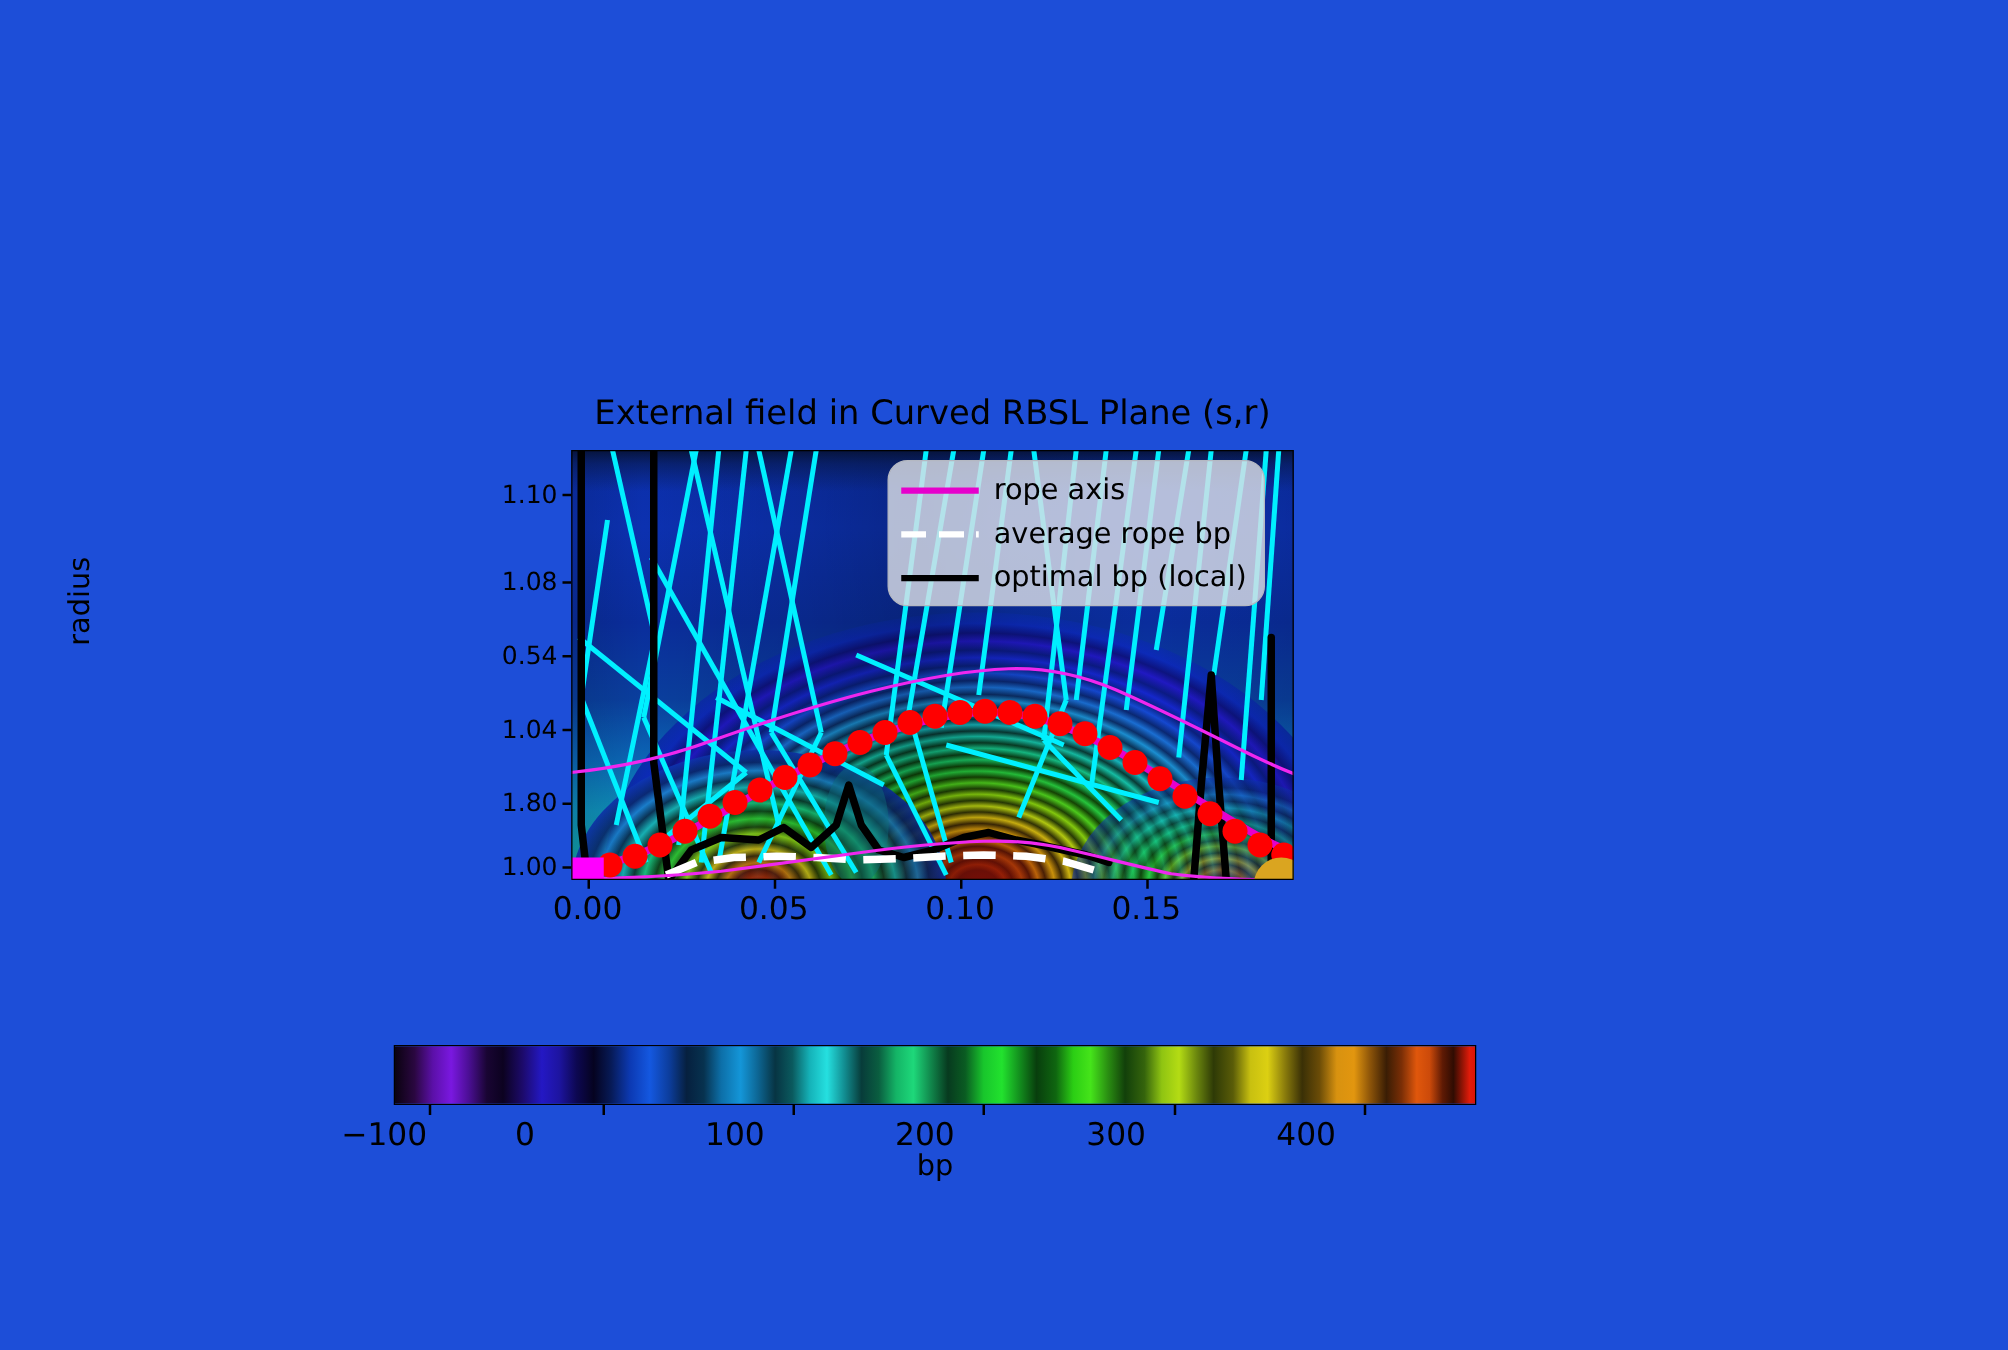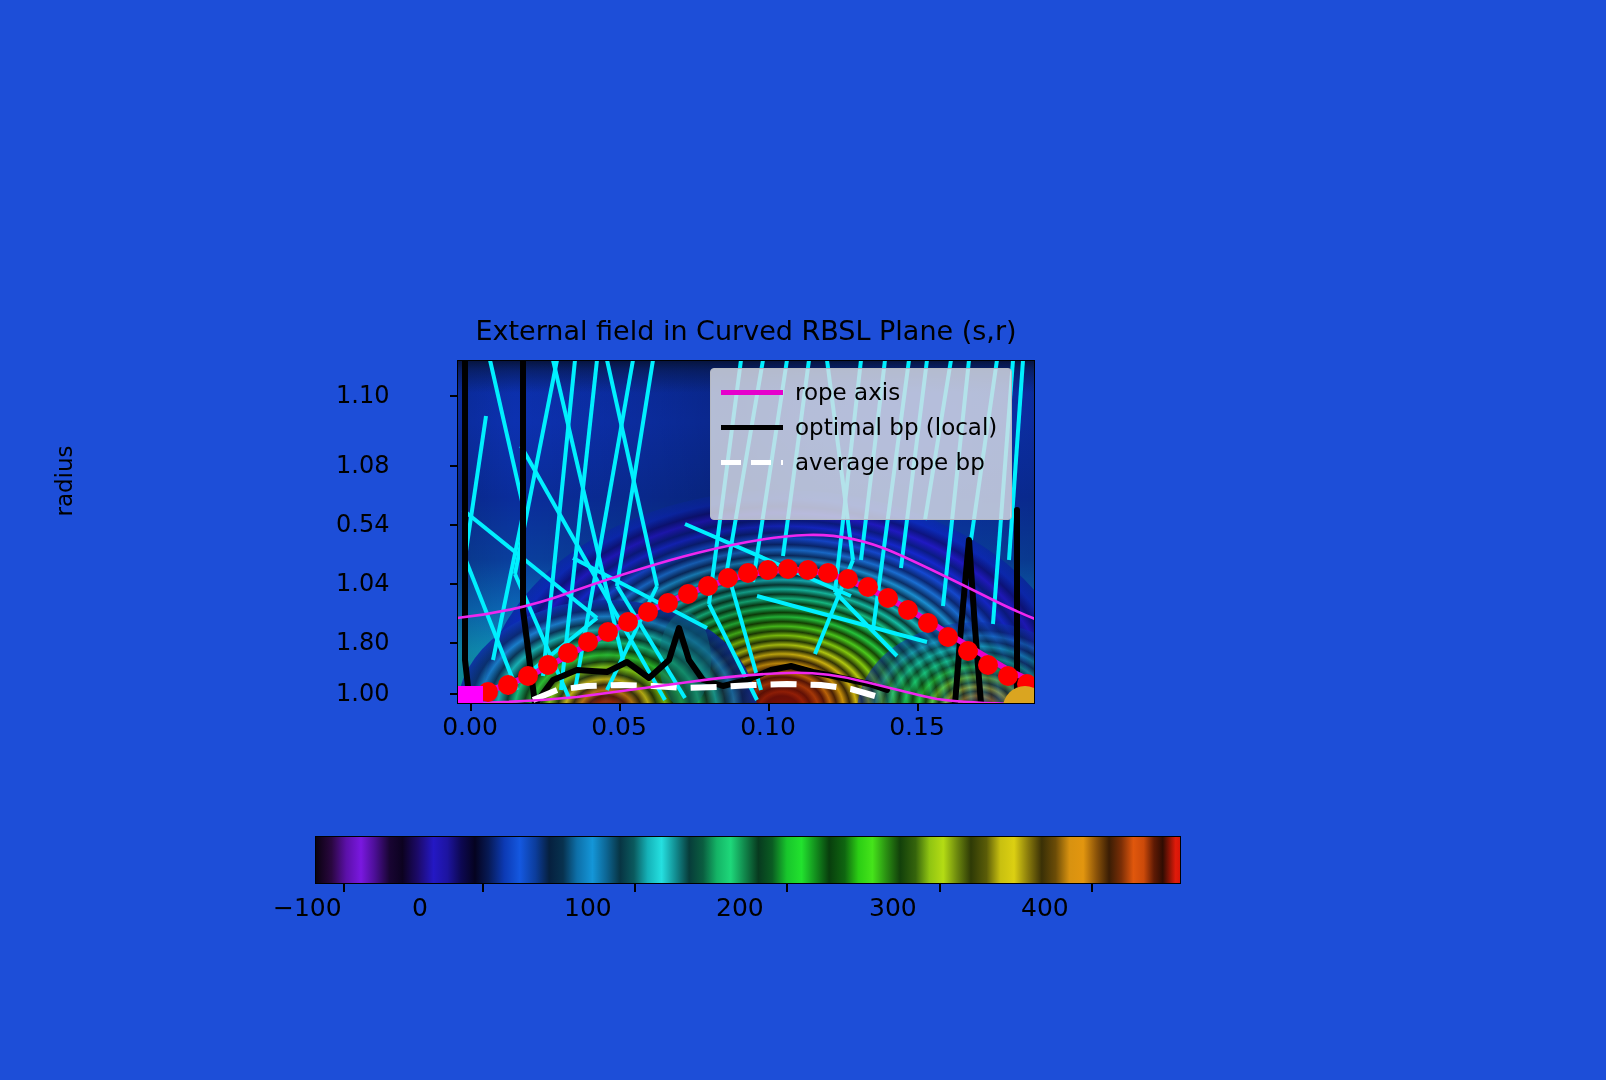--- a/index.html
+++ b/index.html
@@ -76,22 +76,22 @@
     text-align: center;
     font-size: 23px;
     transform: rotate(-90deg);
     transform-origin: center center;
     white-space: nowrap;
   }
   .ytick-label {
     position: absolute;
     right: 1160px;
     width: 110px;
-    text-align: left;
-    font-size: 24px;
+    text-align: right;
+    font-size: 20px;
     line-height: 25px;
   }
   .ytick-mark {
     position: absolute;
     width: 7px;
     height: 1.6px;
     background: #000;
     left: 450px;
   }
 
@@ -121,24 +121,24 @@
     font-size: 23px;
     white-space: nowrap;
   }
 
   
   #legend {
     position: absolute;
     left: 710px;
     top: 368px;
     width: 302px;
-    height: 152px;
+    height: 117px;
     background: rgba(219, 222, 229, 0.82);
     border: 1px solid #b4b8c2;
-    border-radius: 4px;
+    border-radius: 16px;
     box-sizing: border-box;
     padding: 6px 0 0 0;
     z-index: 40;
   }
   .legend-row {
     height: 35px;
     display: flex;
     align-items: center;
     padding-left: 10px;
   }
@@ -473,30 +473,30 @@
   <div id="axes-frame"></div>
 
   <div id="legend">
     <div class="legend-row">
       <span class="legend-swatch sw-rope-axis">
           <i></i>
         </span>
       <span class="legend-label">rope axis</span>
     </div>
     <div class="legend-row">
+      <span class="legend-swatch sw-avg-bp">
+          <i></i>
+        </span>
+      <span class="legend-label">average rope bp</span>
+    </div>
+    <div class="legend-row">
       <span class="legend-swatch sw-optimal">
           <i></i>
         </span>
       <span class="legend-label">optimal bp (local)</span>
-    </div>
-    <div class="legend-row">
-      <span class="legend-swatch sw-avg-bp">
-          <i></i>
-        </span>
-      <span class="legend-label">average rope bp</span>
     </div>
   </div>
 
   <div id="ylabel">radius</div>
 
   <div class="ytick-label" style="top:383px">1.10</div>
   <div class="ytick-label" style="top:453px">1.08</div>
   <div class="ytick-label" style="top:512px">0.54</div>
   <div class="ytick-label" style="top:571px">1.04</div>
   <div class="ytick-label" style="top:630px">1.80</div>
@@ -602,14 +602,15 @@
   <div class="cbtick-mark" style="left:939px"></div>
   <div class="cbtick-mark" style="left:1091px"></div>
 
   <div class="cbtick-label" style="left:343px">−100</div>
   <div class="cbtick-label" style="left:482px">0</div>
   <div class="cbtick-label" style="left:634px">100</div>
   <div class="cbtick-label" style="left:786px">200</div>
   <div class="cbtick-label" style="left:939px">300</div>
   <div class="cbtick-label" style="left:1091px">400</div>
 
+  <div id="cb-label">bp</div>
 
 </div>
 
 </body></html>

